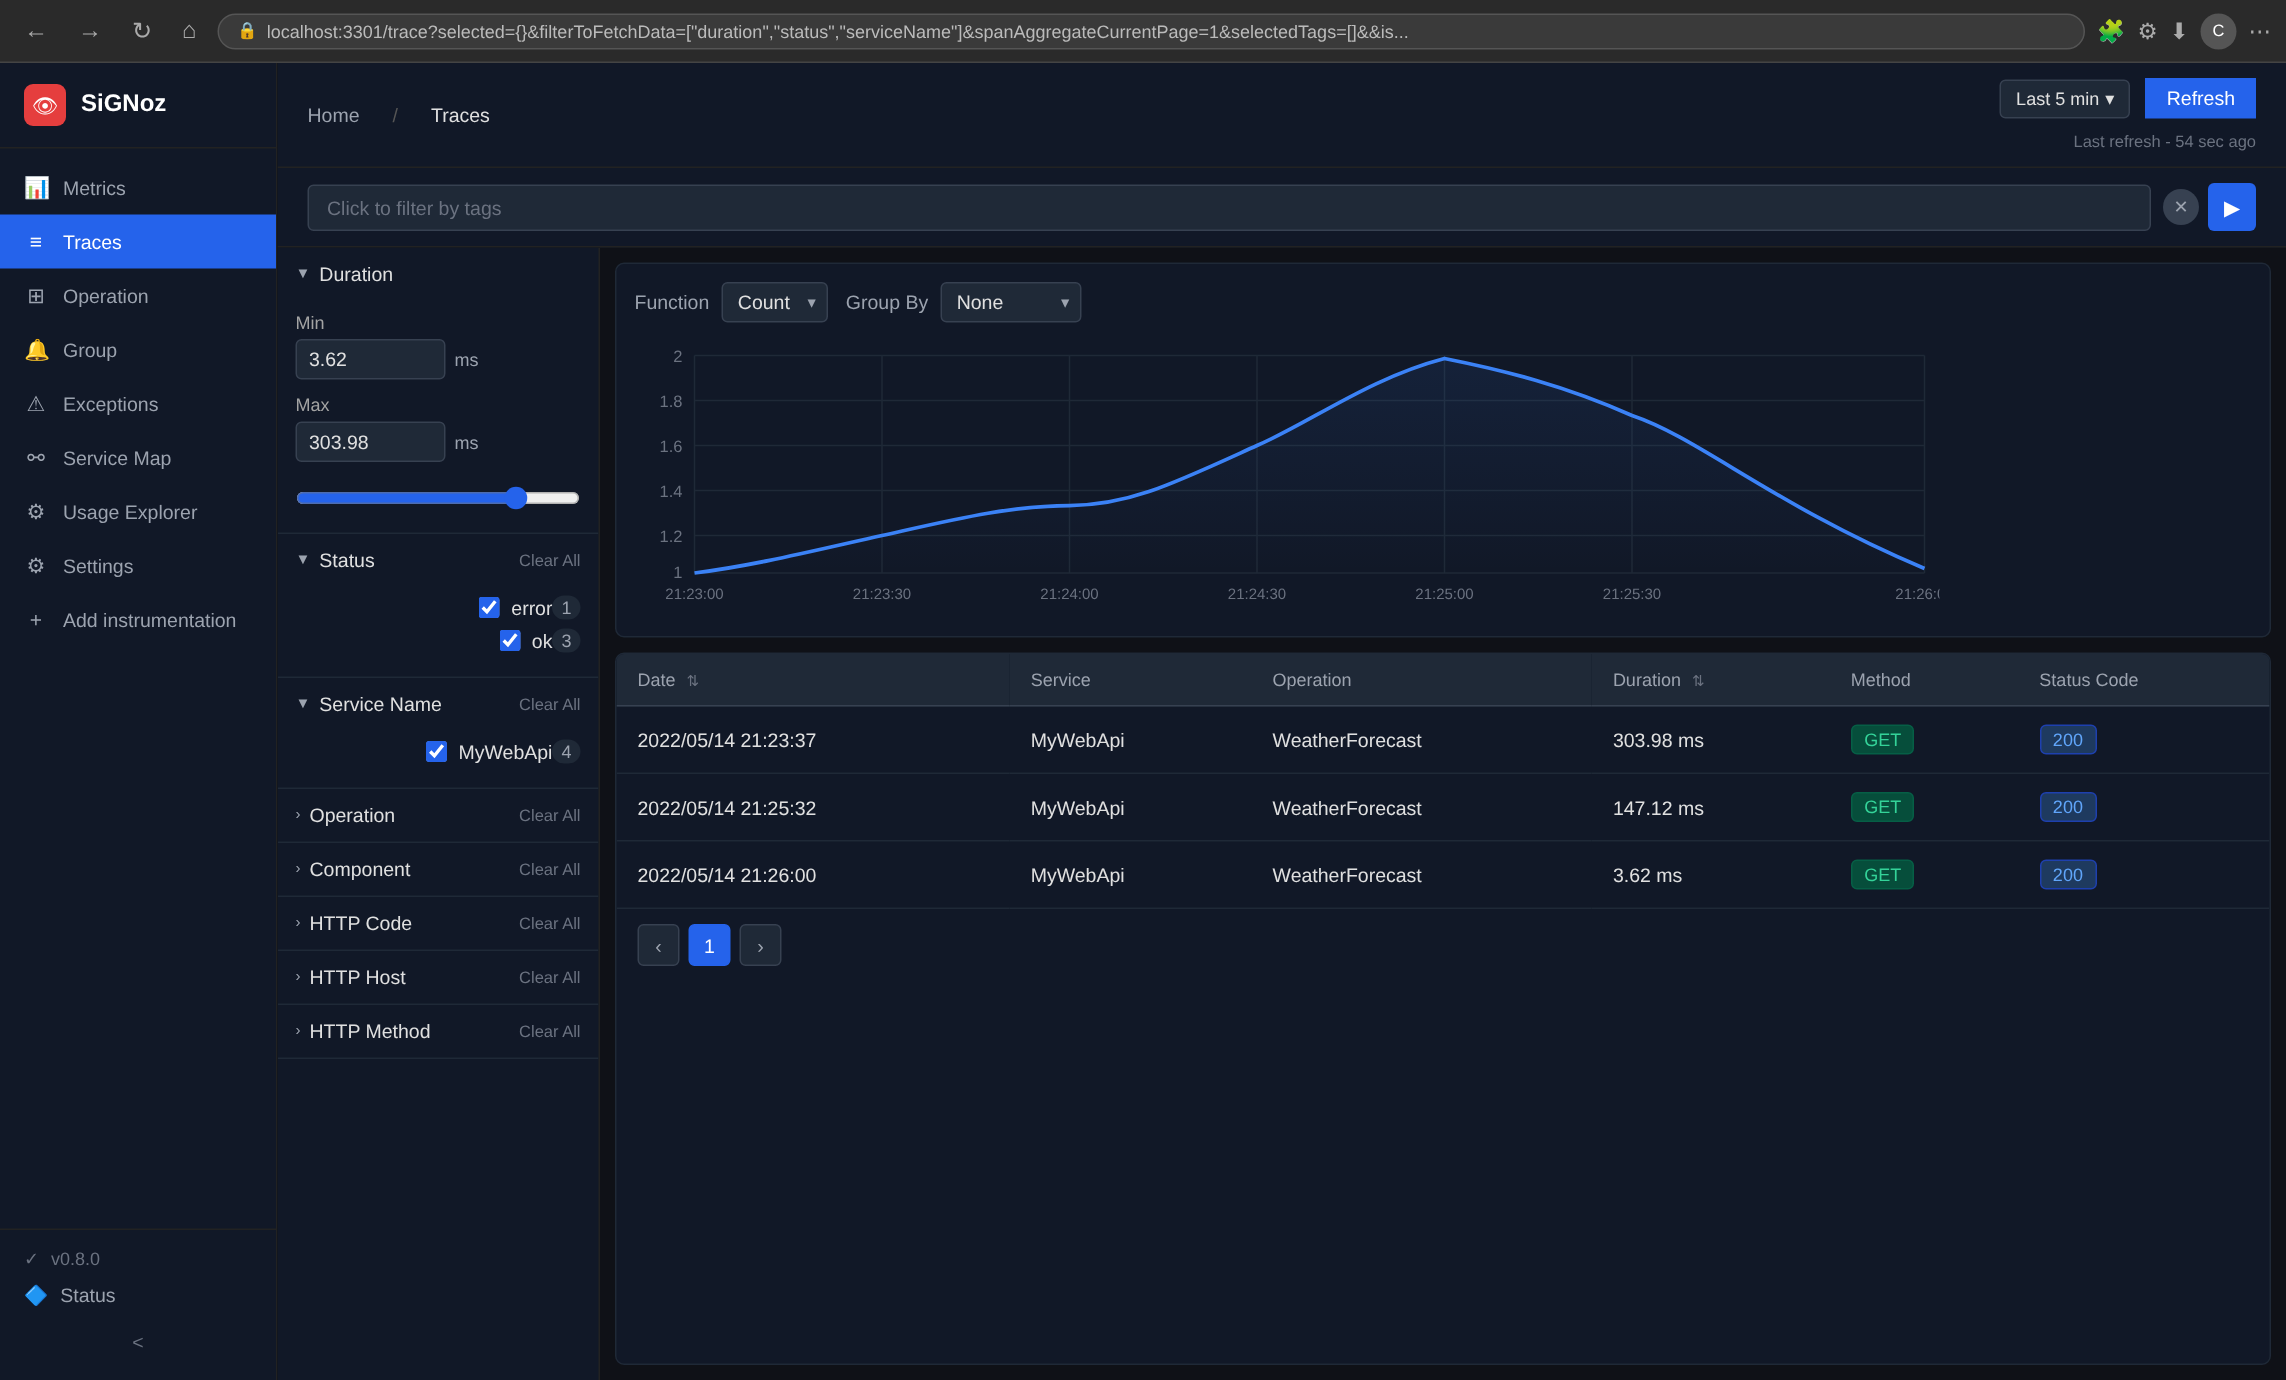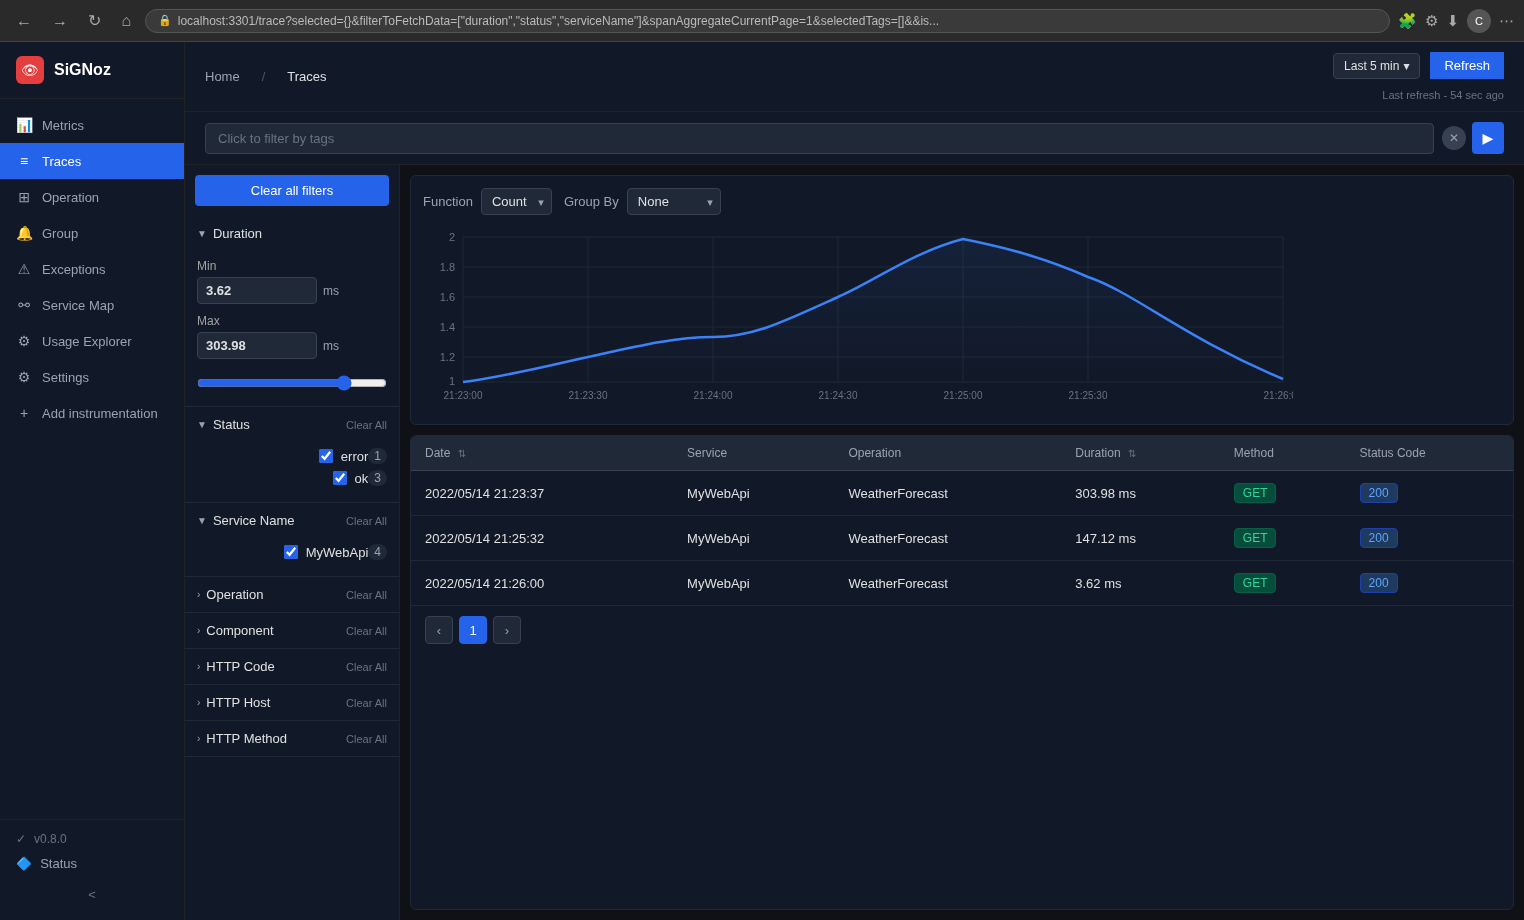--- a/index.html
+++ b/index.html
@@ -65,21 +65,21 @@
     .filter-section { border-bottom: 1px solid #1f2937; }
     .filter-section-header { display: flex; align-items: center; justify-content: space-between; padding: 10px 12px; cursor: pointer; }
     .filter-section-title { display: flex; align-items: center; gap: 6px; color: #e0e0e0; font-size: 13px; }
     .filter-section-title .chevron { color: #9ca3af; font-size: 10px; }
     .filter-clear-link { color: #6b7280; font-size: 11px; cursor: pointer; }
 
     
     .duration-content { padding: 8px 12px 12px; }
     .duration-label { color: #a3a3a3; font-size: 12px; margin-bottom: 4px; }
     .duration-input-row { display: flex; align-items: center; gap: 6px; margin-bottom: 10px; }
-    .duration-input { background: #1f2937; border: 1px solid #374151; color: #e0e0e0; border-radius: 4px; padding: 5px 8px; font-size: 13px; width: 120px; font-weight: bold; }
+    .duration-input { background: #1f2937; border: 1px solid #374151; color: #e0e0e0; border-radius: 4px; padding: 5px 8px; font-size: 13px; width: 100px; }
     .duration-unit { color: #9ca3af; font-size: 12px; }
     .range-slider { width: 100%; margin-top: 6px; accent-color: #2563eb; }
 
     
     .filter-items { padding: 6px 12px 10px; }
     .filter-item { display: flex; align-items: center; justify-content: flex-end; margin-bottom: 6px; }
     .filter-item-left { display: flex; align-items: center; gap: 8px; }
     .filter-checkbox { width: 14px; height: 14px; accent-color: #2563eb; }
     .filter-item-label { color: #e0e0e0; font-size: 13px; }
     .filter-item-count { color: #9ca3af; font-size: 12px; background: #1f2937; padding: 1px 6px; border-radius: 10px; }
@@ -228,21 +228,20 @@
       </div>
       <div class="tag-filter-actions">
         <button class="tag-clear-btn">✕</button>
         <button class="tag-run-btn">▶</button>
       </div>
     </div>
 
     <div class="content-area">
 
       <div class="left-panel">
-        <button class="clear-all-btn">Clear all filters</button>
 
         <div class="filter-section">
           <div class="filter-section-header">
             <div class="filter-section-title">
               <span class="chevron">▼</span>
               <span>Duration</span>
             </div>
           </div>
           <div class="duration-content">
             <div class="duration-label">Min</div>

